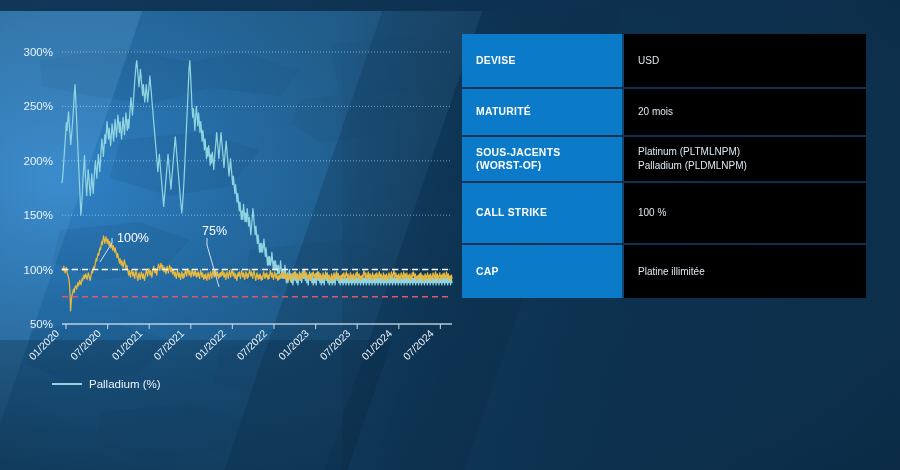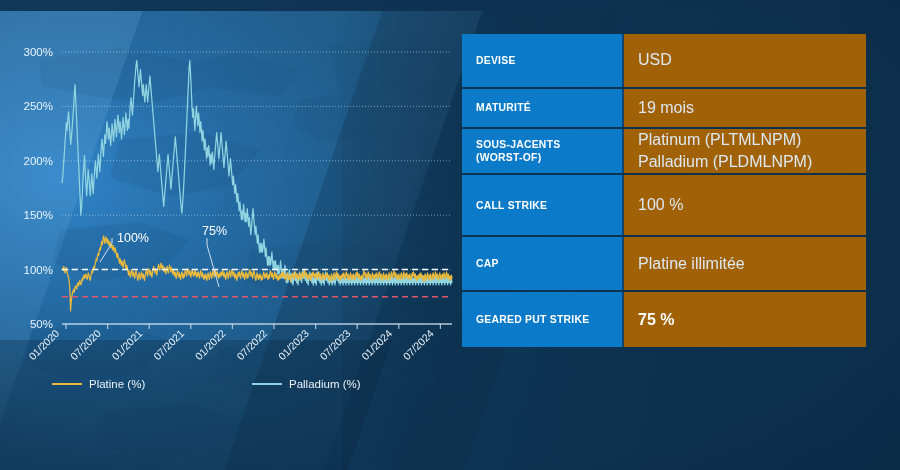--- a/index.html
+++ b/index.html
@@ -71,27 +71,27 @@
     position:absolute;left:462px;top:32px;width:404px;
     border-collapse:separate;border-spacing:0 2px;
   }
   .spec-table td{vertical-align:middle;}
   .lab-cell{
     width:146px;background:#0b7ac9;color:#ffffff;
     font-size:10.4px;font-weight:bold;letter-spacing:.25px;
     padding:0 0 0 14px;line-height:1.28;
   }
   .val-cell{
-    background:#a16207;color:#dce8f2;
-    font-size:16px;padding:0 0 0 14px;line-height:1.38;
+    background:#000000;color:#dce8f2;
+    font-size:10px;padding:0 0 0 14px;line-height:1.38;
     border-left:2px solid #14456f;
   }
   .val-cell.bold{font-weight:bold;color:#ffffff;}
   .r-h1{height:53px;}
-  .r-h2{height:38px;padding-left:36px;}
+  .r-h2{height:46px;padding-left:36px;}
   .r-h3{height:44px;}
   .r-h4{height:60px;}
   .r-h5{height:56px;}
   .r-h6{height:53px;}
   .r-h7{height:55px;}
 </style>
 </head>
 <body>
 
 <div id="root">
@@ -187,58 +187,50 @@
         <line x1="62" x2="452" y1="269.6" y2="269.6" stroke="#ffffff" stroke-width="1.5" stroke-dasharray="6 4"></line>
         <line x1="62" x2="452" y1="296.8" y2="296.8" stroke="#e0566a" stroke-width="1.5" stroke-dasharray="6 4"></line>
         <path d="M112 238 L112 243 L100 262" fill="none" stroke="#cfe0ef" stroke-width="1"></path>
         <text x="117" y="242" fill="#ffffff" font-size="12.5" font-family="&quot;Liberation Sans&quot;,sans-serif">100%</text>
         <path d="M207 238 L207 245 L219 287" fill="none" stroke="#cfe0ef" stroke-width="1"></path>
         <text x="202" y="235" fill="#ffffff" font-size="12.5" font-family="&quot;Liberation Sans&quot;,sans-serif">75%</text>
       </svg>
 
     <div class="legend">
       <div class="leg-item">
-        <span class="leg-swatch" id="sw0" style="border-top-color: rgb(232, 185, 60);"></span>
-        <span>Platine (%)</span>
-      </div>
-      <div class="leg-item">
         <span class="leg-swatch" id="sw1" style="border-top-color: rgb(143, 212, 224);"></span>
         <span>Palladium (%)</span>
       </div>
     </div>
   </div>
 
   <table class="spec-table">
     <tbody>
       <tr class="r-h1">
         <td class="lab-cell">DEVISE</td>
         <td class="val-cell">USD</td>
       </tr>
       <tr class="r-h2">
         <td class="lab-cell">MATURITÉ</td>
-        <td class="val-cell">19 mois</td>
+        <td class="val-cell">20 mois</td>
       </tr>
       <tr class="r-h3">
         <td class="lab-cell">
           <div>SOUS-JACENTS</div>
           <div>(WORST-OF)</div>
         </td>
         <td class="val-cell">
           <div>Platinum (PLTMLNPM)</div>
           <div>Palladium (PLDMLNPM)</div>
         </td>
       </tr>
       <tr class="r-h4">
         <td class="lab-cell">CALL STRIKE</td>
         <td class="val-cell">100 %</td>
       </tr>
       <tr class="r-h6">
         <td class="lab-cell">CAP</td>
         <td class="val-cell">Platine illimitée</td>
       </tr>
-      <tr class="r-h7">
-        <td class="lab-cell">GEARED PUT STRIKE</td>
-        <td class="val-cell bold">75 %</td>
-      </tr>
     </tbody>
   </table>
 
 </div>
 
 </body></html>

